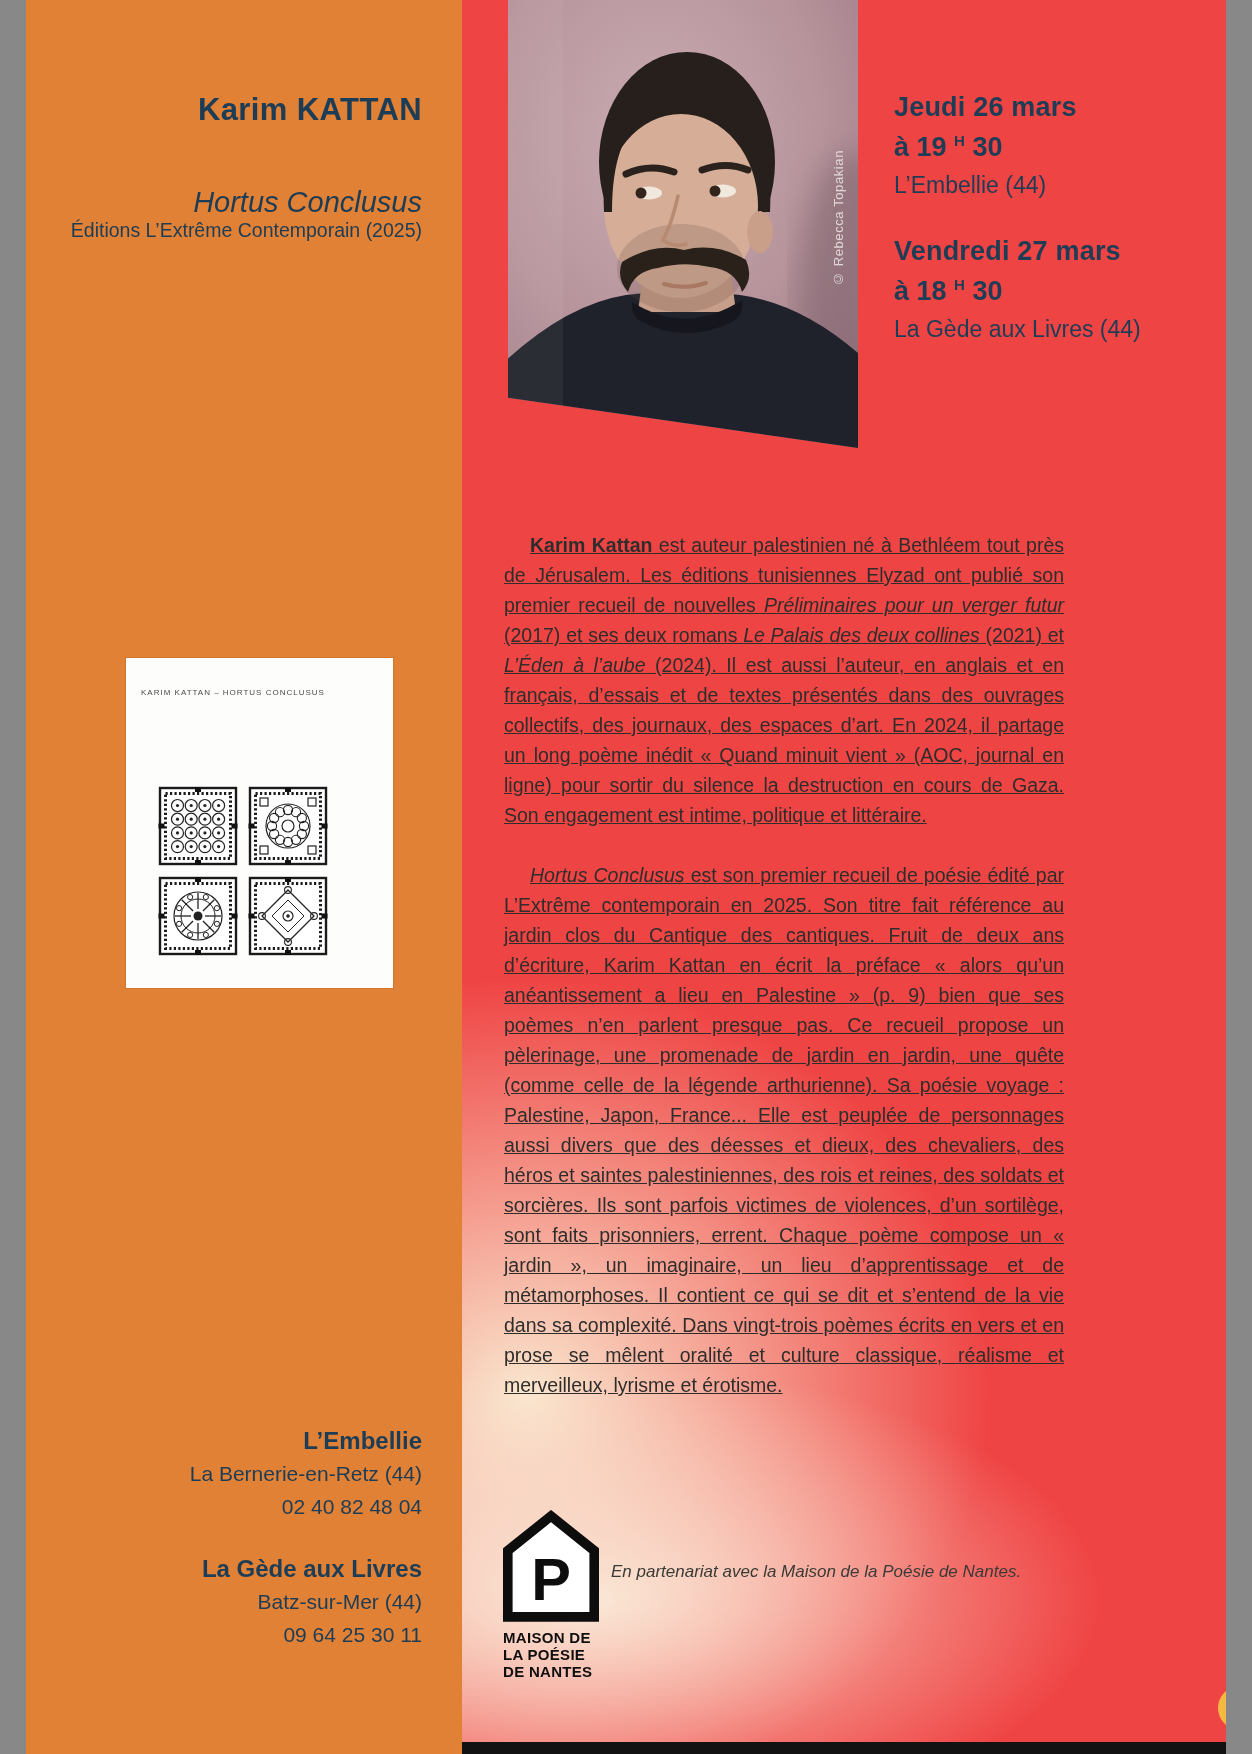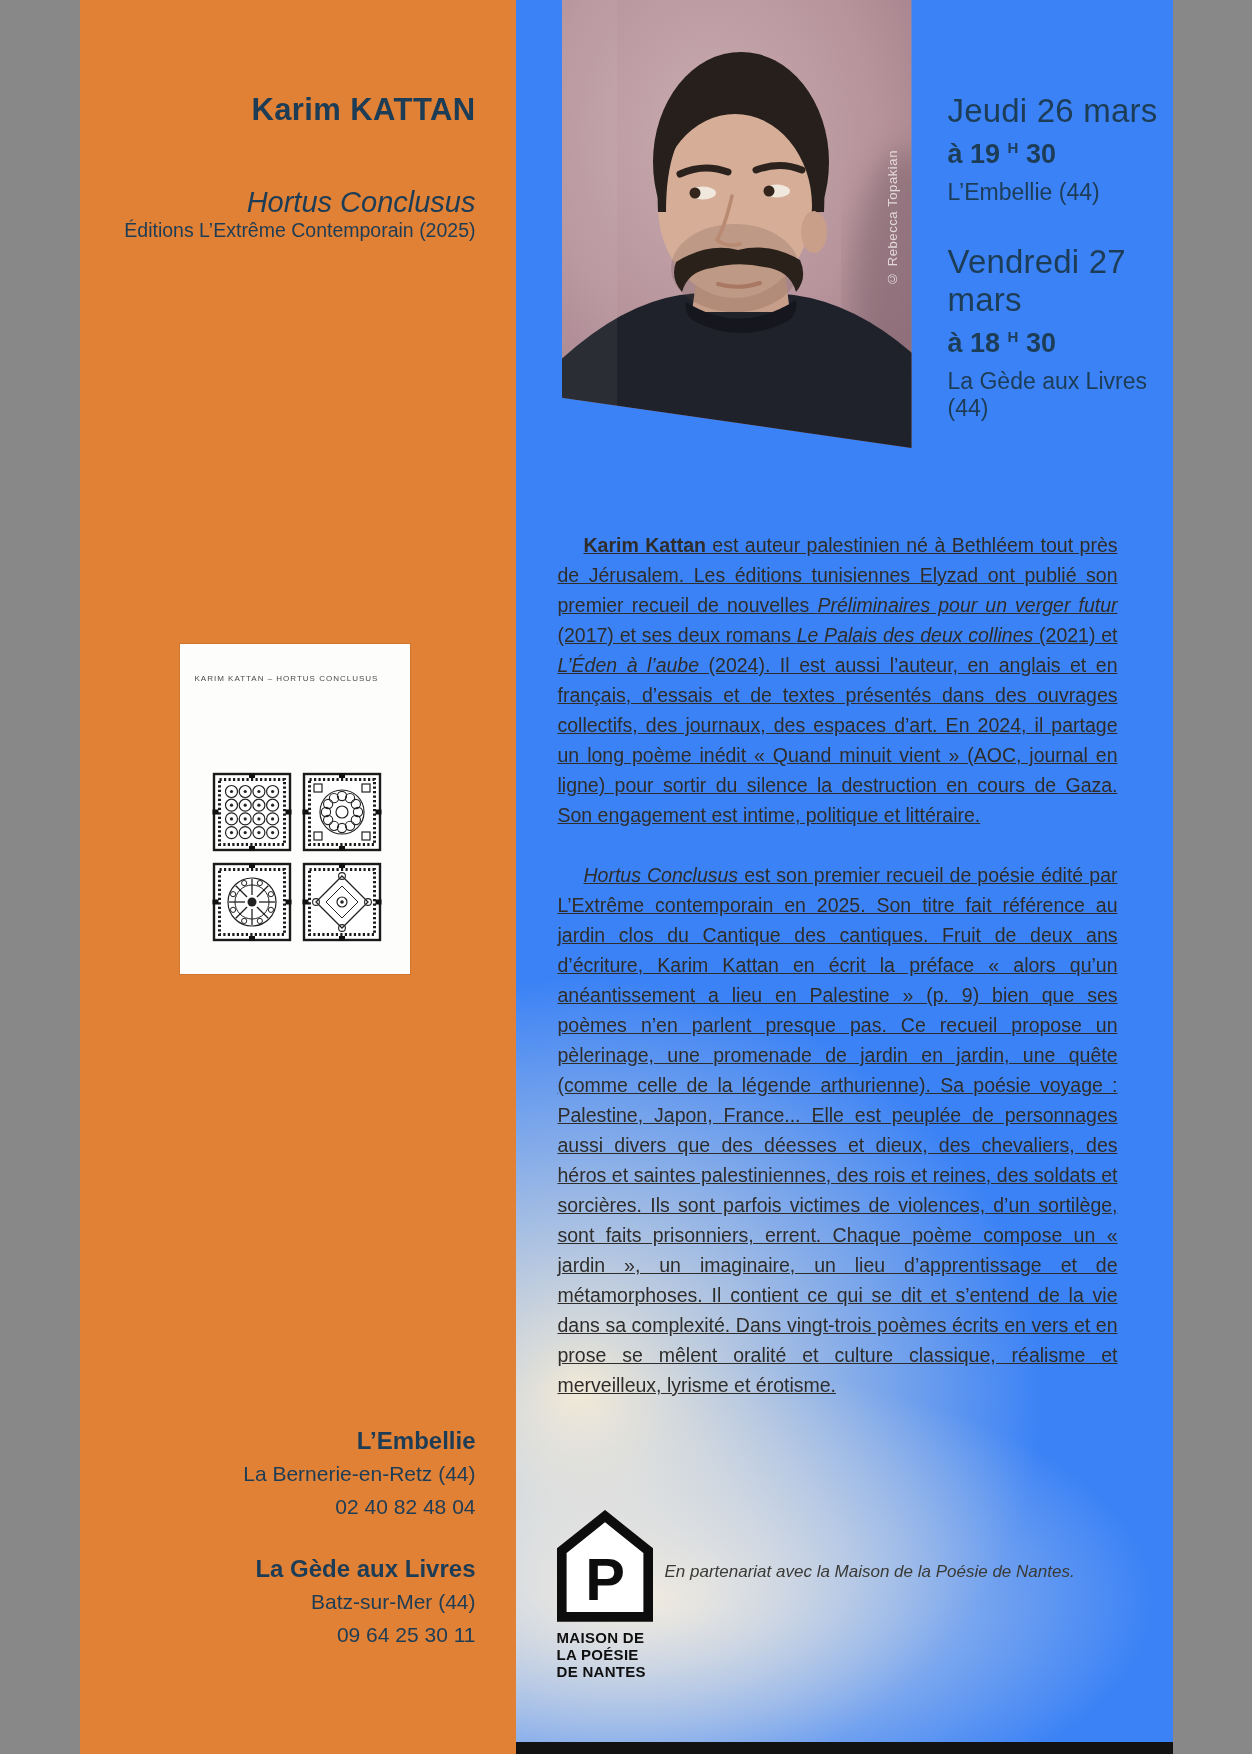--- a/index.html
+++ b/index.html
@@ -1,56 +1,56 @@
 <!DOCTYPE html>
 <html><head>
 <meta charset="utf-8">
 <style>
   html,body{margin:0;padding:0;background:#888;}
   .page{
-    position:relative;width:1093px;height:1754px;margin:0 auto;
-    background:#3b82f6;overflow:hidden;
+    position:relative;width:1200px;height:1754px;margin:0 auto;
+    background:#ef4444;overflow:hidden;
     font-family:"Liberation Sans","DejaVu Sans",sans-serif;
   }
   
   .wash1{position:absolute;left:250px;top:920px;width:780px;height:860px;z-index:0;
     background:radial-gradient(ellipse at 32% 55%, rgba(250,238,212,0.95) 0%, rgba(250,238,212,0) 62%);}
   .wash2{position:absolute;left:360px;top:1360px;width:720px;height:400px;z-index:0;
     background:radial-gradient(ellipse at 28% 60%, rgba(251,241,223,0.9) 0%, rgba(251,241,223,0) 70%);}
 
   
   .sidebar{position:absolute;left:0;top:0;width:436px;height:1754px;background:#E08135;z-index:2;}
   .sidebar-head{position:absolute;top:92px;left:28px;right:40px;text-align:right;color:#1D3C55;}
   .author{font-size:31px;font-weight:bold;letter-spacing:.4px;}
   .book-title{margin-top:58px;font-size:29px;font-style:italic;font-weight:500;}
   .publisher{font-size:19.5px;}
 
-  .cover{position:absolute;left:100px;top:644px;width:230px;height:330px;background:#FDFDFB;
-    box-shadow:0 0 0 1px rgba(60,40,10,0.10);}
+  .cover{position:absolute;left:100px;top:658px;width:230px;height:330px;background:#FDFDFB;
+    box-shadow:0 0 0 1px rgba(60,40,10,0.10);padding-left:37px;}
   .cover-caption{position:absolute;top:30px;left:15px;right:10px;font-size:8px;letter-spacing:1px;
     color:#4A4A46;white-space:nowrap;overflow:hidden;}
   .cover-grid{position:absolute;left:32px;top:128px;display:grid;
     grid-template-columns:80px 80px;grid-template-rows:80px 80px;gap:10px;}
   .ornament{display:block;}
 
   .venues{position:absolute;left:28px;right:40px;top:1424px;text-align:right;color:#1D3C55;line-height:33px;}
   .venue-name{font-size:24px;font-weight:bold;}
   .venue-line{font-size:21px;}
   .venue + .venue{margin-top:29px;}
 
   
   .photo{position:absolute;left:482px;top:0;width:350px;height:448px;z-index:1;
     clip-path:polygon(0 0,100% 0,100% 100%,0 88.8%);}
   .photo svg{display:block;width:350px;height:448px;}
   .credit{position:absolute;right:12px;top:150px;writing-mode:vertical-rl;transform:rotate(180deg);
     font-size:13px;letter-spacing:.6px;color:rgba(238,233,232,0.85);}
 
   
   .events{position:absolute;left:868px;top:92px;color:#1D3C55;z-index:1;}
-  .event-day{font-size:33px;font-weight:normal;letter-spacing:.2px;}
+  .event-day{font-size:27px;font-weight:bold;letter-spacing:.2px;}
   .event-time{font-size:27px;font-weight:bold;margin-top:9px;}
   .event-time sup{font-size:15px;font-weight:bold;}
   .event-venue{font-size:23px;margin-top:9px;}
   .event + .event{margin-top:37px;}
 
   
   .body-text{position:absolute;left:478px;top:530px;width:560px;z-index:1;
     font-size:19.5px;line-height:30px;text-align:justify;color:#2E2D2B;text-decoration:underline;}
   .body-text p{margin:0 0 30px 0;text-indent:26px;}
   .body-text .b{font-weight:bold;}

